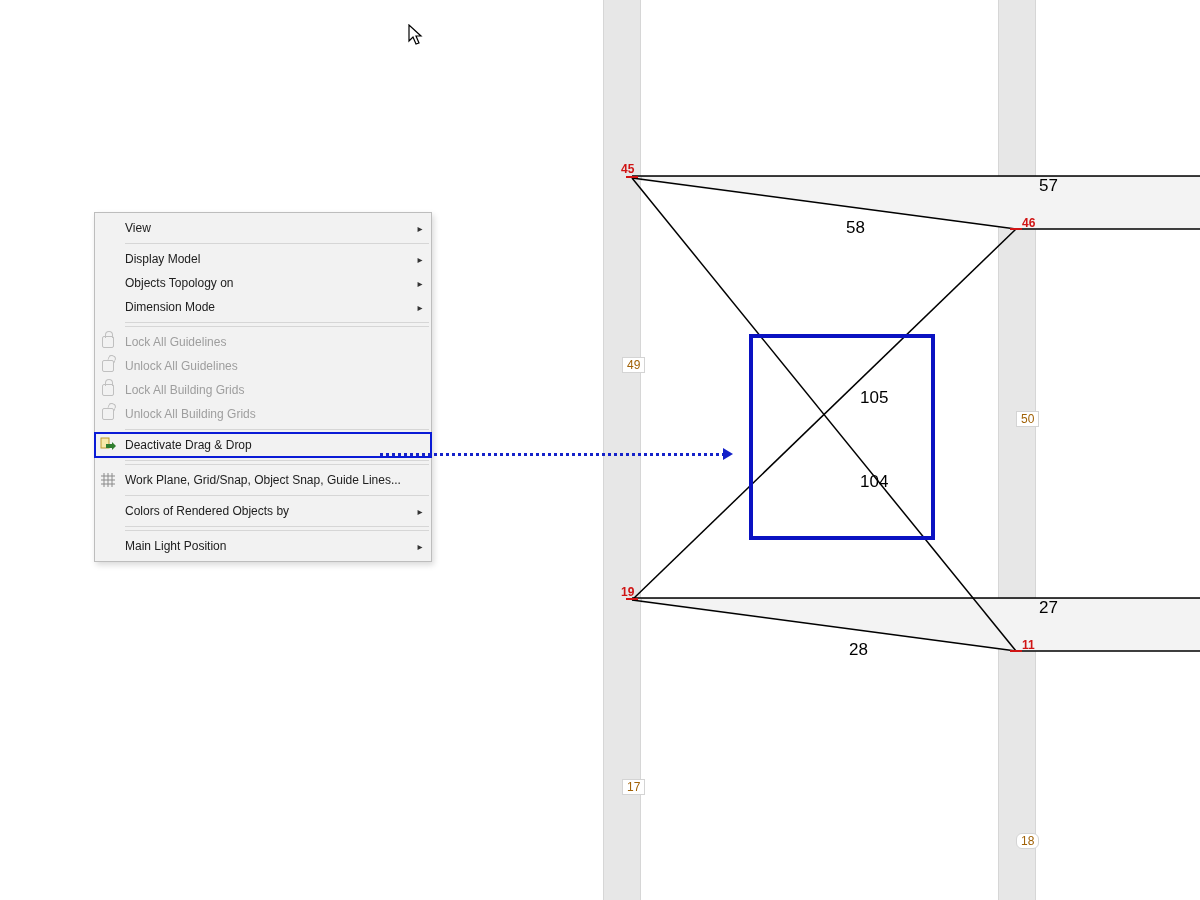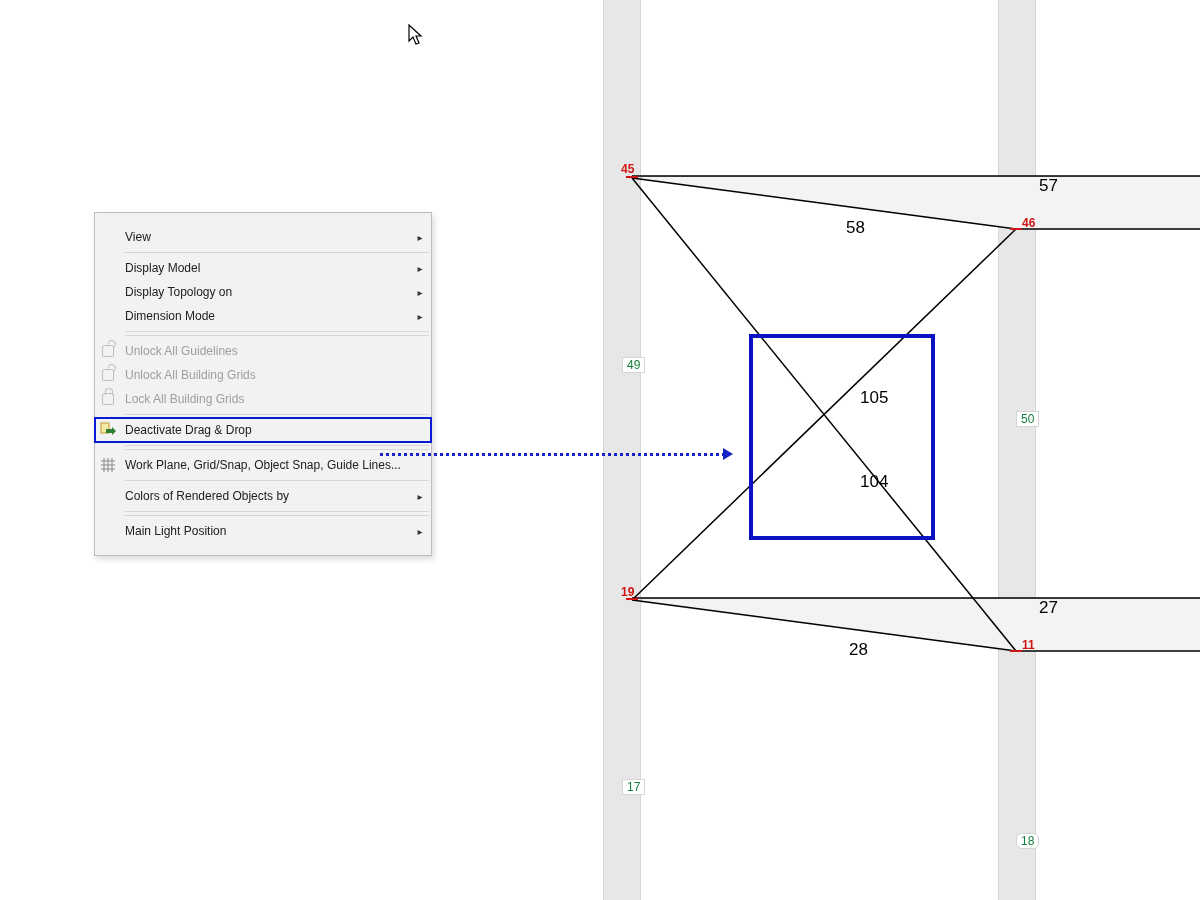--- a/index.html
+++ b/index.html
@@ -1,19 +1,19 @@
 <!DOCTYPE html>
 <html><head>
 <meta charset="utf-8">
 <style>
   * { box-sizing: border-box; }
   html, body { margin: 0; padding: 0; width: 1200px; height: 900px; overflow: hidden; font-family: "Segoe UI", Tahoma, sans-serif; font-size: 12px; background: #ffffff; }
   .stage { position: relative; width: 1200px; height: 900px; }
   .cursor { position: absolute; width: 16px; height: 24px; z-index: 50; pointer-events: none; }
-  .ctx { position: absolute; background: #f2f2f2; border: 1px solid #bdbdbd; box-shadow: 2px 3px 6px rgba(0,0,0,0.15); width: 338px; padding: 12px 0; }
+  .ctx { position: absolute; background: #f2f2f2; border: 1px solid #bdbdbd; box-shadow: 2px 3px 6px rgba(0,0,0,0.15); width: 338px; padding: 3px 0; }
   .ctx .row { display: flex; align-items: center; height: 24px; padding: 0 4px 0 0; position: relative; }
   .ctx .iconcell { width: 26px; display: flex; align-items: center; justify-content: center; }
   .ctx .label { flex: 1 1 auto; color: #202020; padding-left: 4px; white-space: nowrap; }
   .ctx .row.dis .label { color: #9e9e9e; }
   .ctx .arrow { width: 14px; text-align: center; color: #333; font-size: 10px; }
   .ctx .sep { height: 1px; background: #d6d6d6; margin: 3px 2px 3px 30px; }
   .ctx .row.hl { outline: 2.5px solid #0a1bd6; outline-offset: -1px; }
   .num123 { display:flex; align-items:center; justify-content:center; width:18px; height:14px; background:#fdb0b0; border:1px solid #d08080; color:#203a7a; font-size:6px; font-weight:bold; letter-spacing:0.5px; }
   .lock { width:12px; height:12px; border:1px solid #c0c0c0; border-radius:2px; position:relative; }
   .lock::before { content:""; position:absolute; top:-6px; left:2px; width:6px; height:6px; border:1px solid #c0c0c0; border-bottom:none; border-radius:4px 4px 0 0; }
@@ -31,21 +31,21 @@
   .dot-arrow .head { width:0; height:0; border-left:10px solid #1522c9; border-top:6px solid transparent; border-bottom:6px solid transparent; margin-left:-2px; }
   
   .col { position:absolute; background:#e7e7e7; border-left:1px solid #d6d6d6; border-right:1px solid #d6d6d6; top:0; bottom:0; }
   .node { position:absolute; color:#d01414; font-weight:600; font-size:12px; }
   .tick { position:absolute; width:12px; height:2px; background:#d01414; transform:translate(-50%,-50%); }
   .mlab { position:absolute; color:#000; font-size:17px; }
   .membrane { position:absolute; background:#f3f3f3; border:1px solid #cfcfcf; }
   svg.lines { position:absolute; left:0; top:0; width:1200px; height:900px; }
   svg.lines line { stroke:#000; stroke-width:1.5; }
   .selbox { position:absolute; border:4px solid #0a12c2; }
-  .grlab { position:absolute; font-size:12px; color:#15803d; background:#fff; border:1px solid #d4d4d4; padding:0 4px; }
+  .grlab { position:absolute; font-size:12px; color:#a16207; background:#fff; border:1px solid #d4d4d4; padding:0 4px; }
 </style>
 </head>
 <body>
 
 <div class="stage">
 
   <div class="col" style="left:603px; width:38px;"></div>
   <div class="col" style="left:998px; width:38px;"></div>
 
   <div class="grlab" style="left:622px; top:357px;">49</div>
@@ -98,47 +98,53 @@
       <div class="arrow">▸</div>
     </div>
     <div class="sep"></div>
     <div class="row">
       <div class="iconcell"></div>
       <div class="label">Display Model</div>
       <div class="arrow">▸</div>
     </div>
     <div class="row">
       <div class="iconcell"></div>
-      <div class="label">Display Topology on</div>
+      <div class="label">Objects Topology on</div>
       <div class="arrow">▸</div>
     </div>
     <div class="row">
       <div class="iconcell"></div>
       <div class="label">Dimension Mode</div>
       <div class="arrow">▸</div>
     </div>
     <div class="sep"></div>
     <div class="sep"></div>
     <div class="row dis">
       <div class="iconcell">
+          <span class="lock"></span>
+        </div>
+      <div class="label">Lock All Guidelines</div>
+    </div>
+    <div class="row dis">
+      <div class="iconcell">
           <span class="lock unlock"></span>
         </div>
       <div class="label">Unlock All Guidelines</div>
     </div>
     <div class="row dis">
       <div class="iconcell">
+          <span class="lock"></span>
+        </div>
+      <div class="label">Lock All Building Grids</div>
+    </div>
+    <div class="row dis">
+      <div class="iconcell">
           <span class="lock unlock"></span>
         </div>
       <div class="label">Unlock All Building Grids</div>
-    </div>
-    <div class="row dis">
-      <div class="iconcell">
-          <span class="lock"></span>
-        </div>
-      <div class="label">Lock All Building Grids</div>
     </div>
     <div class="sep"></div>
     <div class="row hl">
       <div class="iconcell">
         <svg class="ddic" viewBox="0 0 16 16">
           <rect x="1" y="1" width="8" height="10" fill="#f7e9a8" stroke="#bb9a2e"></rect>
           <path d="M6 7 L12 7 L12 5 L16 9 L12 13 L12 11 L6 11 Z" fill="#2f7e2f"></path>
         </svg>
       </div>
       <div class="label">Deactivate Drag &amp; Drop</div>

